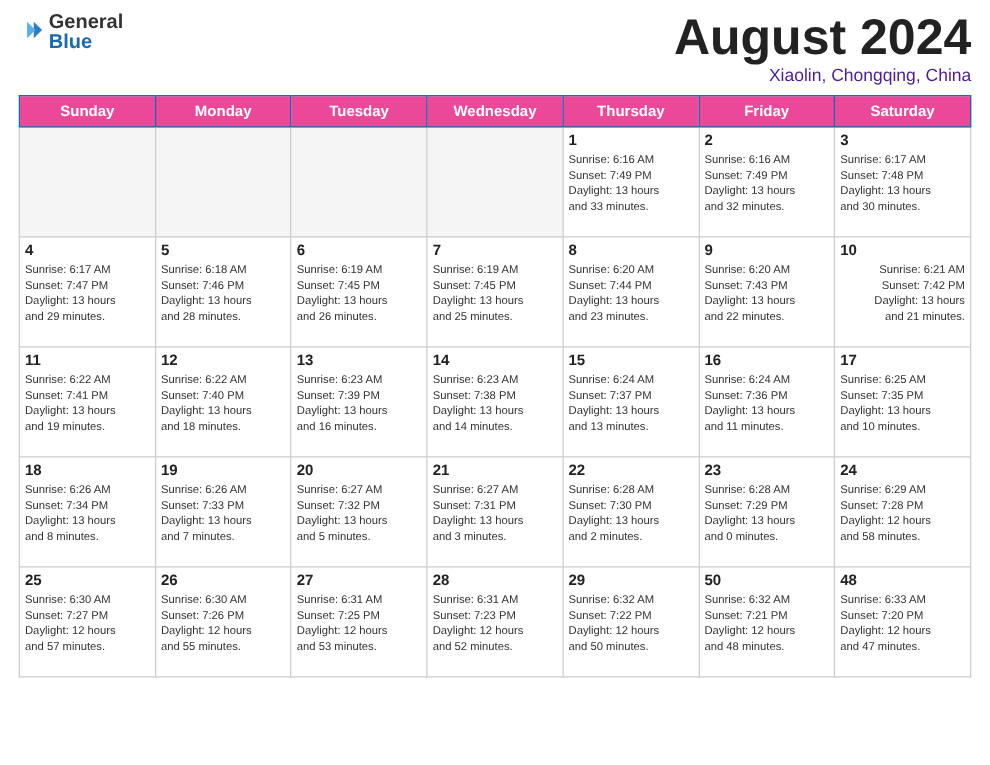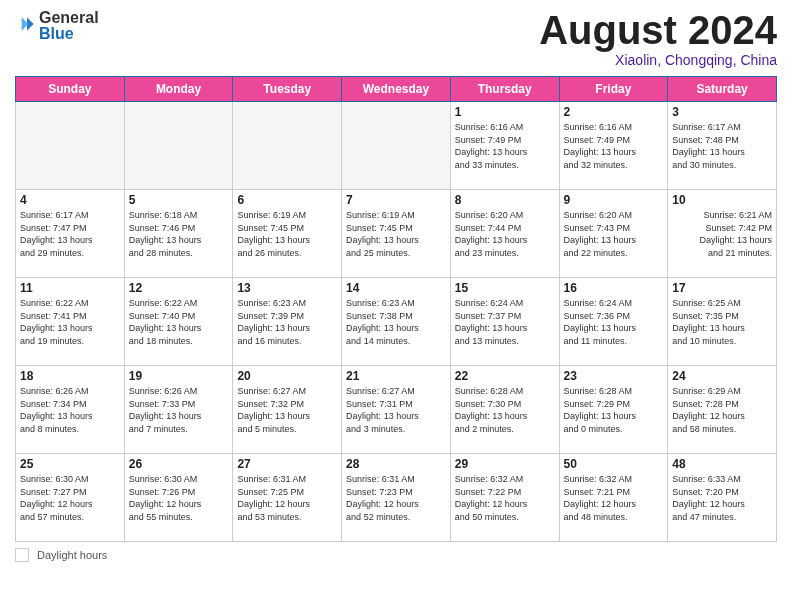--- a/index.html
+++ b/index.html
@@ -375,17 +375,13 @@
             <span class="day-number">48</span>
             <div class="day-info" style="white-space: pre-line;">Sunrise: 6:33 AM
 Sunset: 7:20 PM
 Daylight: 12 hours
 and 47 minutes.</div>
           </td>
         </tr>
       </tbody>
   </table>
 
-  <div class="footer">
-    <div class="footer-box"></div>
-    <span>Daylight hours</span>
-  </div>
 </div>
 
 </body></html>

